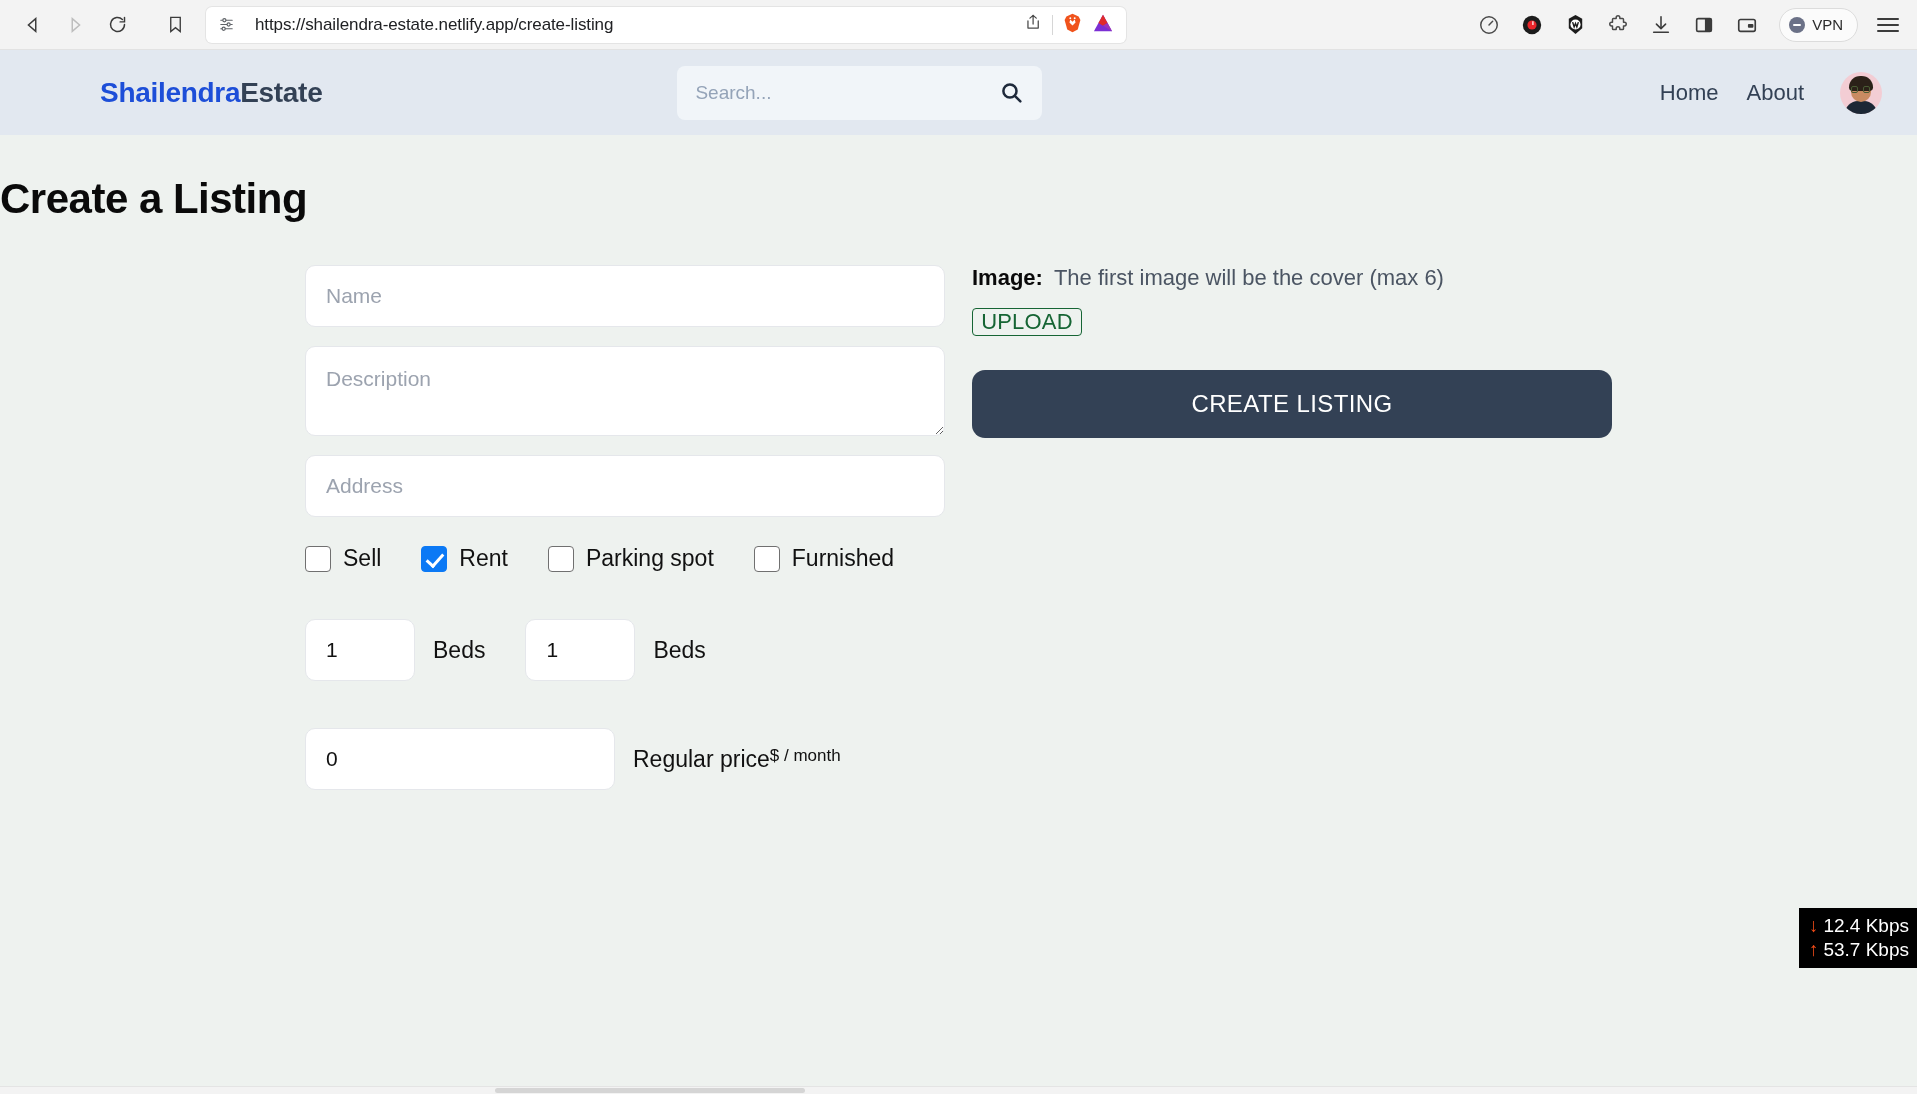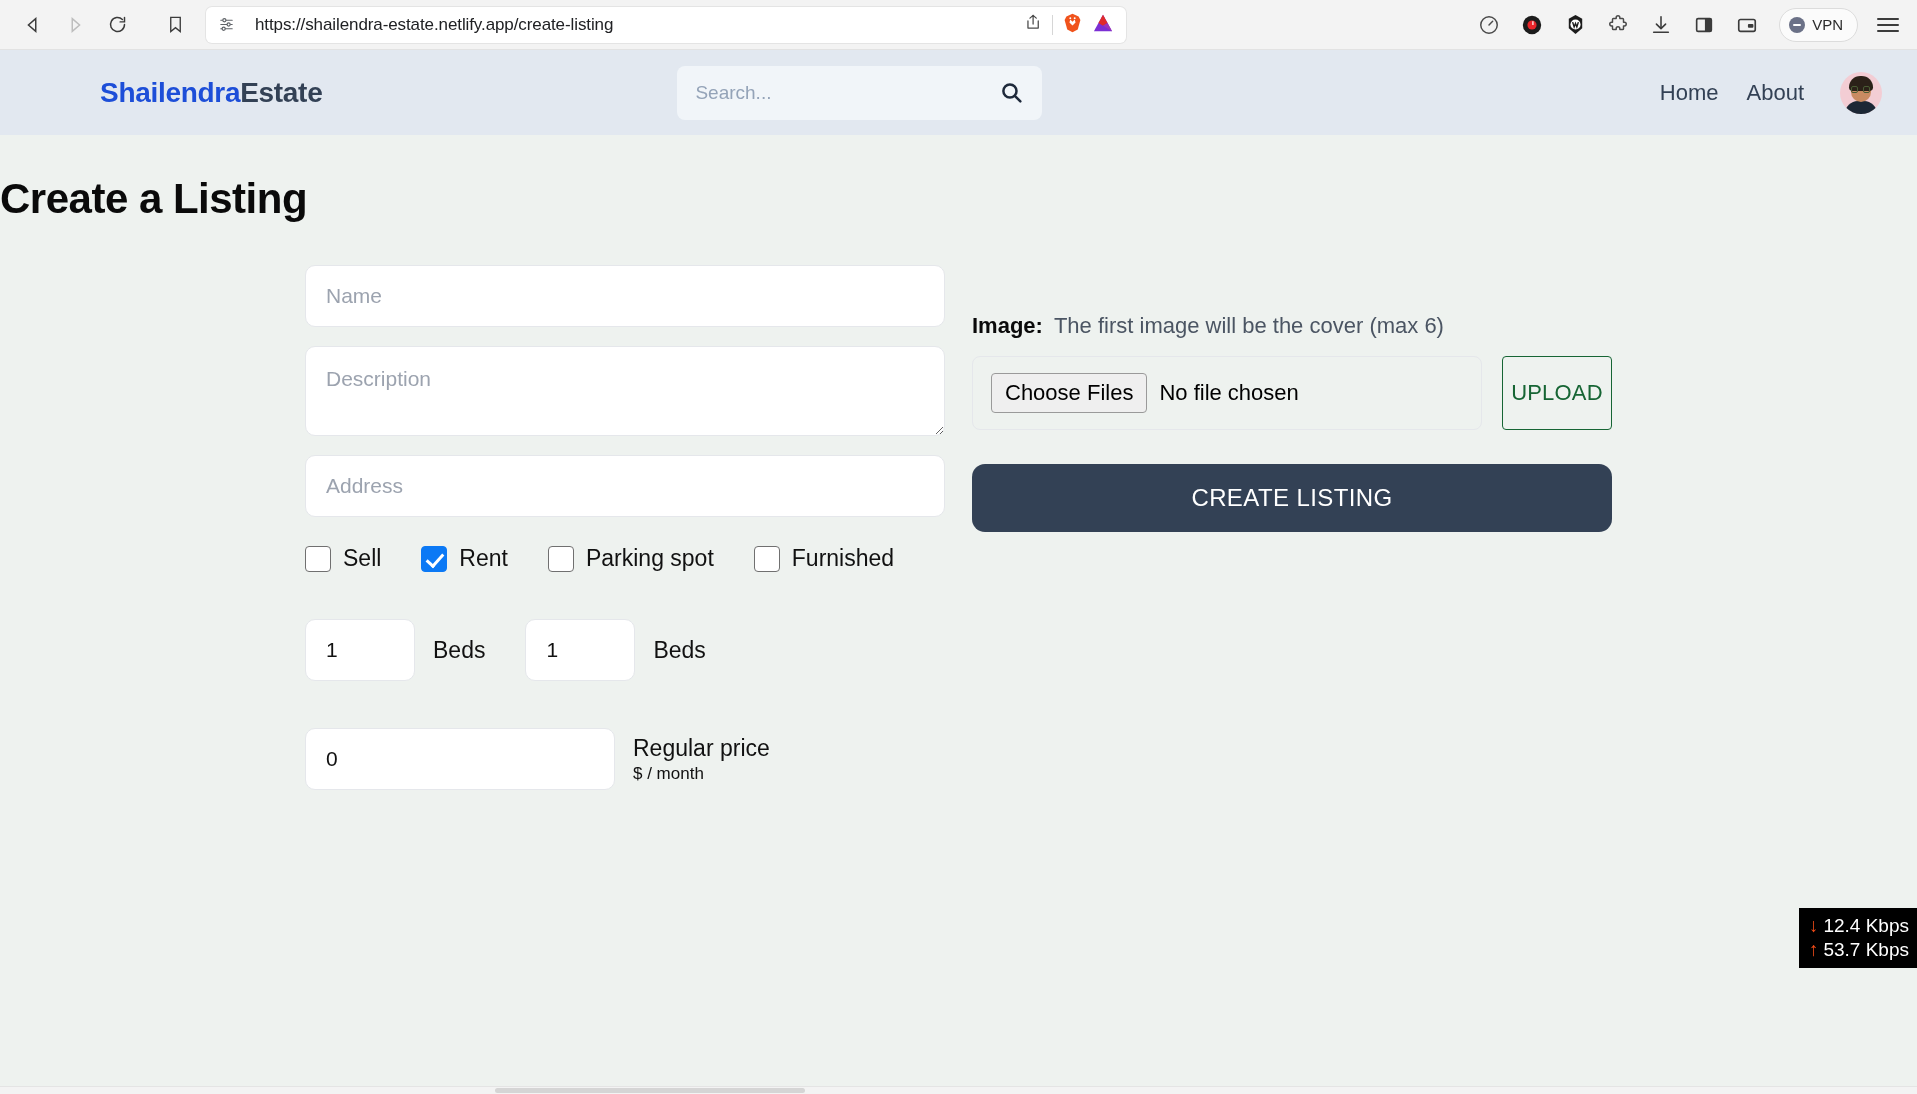--- a/index.html
+++ b/index.html
@@ -249,30 +249,30 @@
     width: 310px; height: 62px;
     border: 1px solid #e5e7eb;
     border-radius: 10px;
     background: #fff;
     font-family: inherit;
     font-size: 21px;
     color: #111;
     padding: 0 20px;
     outline: none;
   }
-  .price-label-box { display: flex; flex-direction: column; line-height: 1.25; }
+  .price-label-box { display: flex; line-height: 1.25; }
   .price-label-main { font-size: 23px; color: #111; }
   .price-label-sub { font-size: 17px; color: #111; }
 
   .img-hint-row {
     display: flex; align-items: baseline; gap: 11px;
     margin-bottom: 17px;
   }
   .img-hint-title { font-size: 22px; font-weight: bold; color: #0a0a0a; }
-  .img-hint-text { font-size: 22px; color: #4b5563; margin-top: 48px; }
+  .img-hint-text { font-size: 22px; color: #4b5563; }
 
   .upload-row { display: flex; align-items: stretch; gap: 20px; }
   .file-field {
     flex: 1;
     border: 1px solid #e5e7eb;
     border-radius: 8px;
     background: transparent;
     padding: 16px 18px;
     display: flex;
     align-items: center;
@@ -545,24 +545,20 @@
       </div>
     </div>
 
     <div class="col-right">
       <div class="img-hint-row">
         <span class="img-hint-title">Image:</span>
         <span class="img-hint-text">The first image will be the cover (max 6)</span>
       </div>
 
       <div class="upload-row">
-        <div class="file-field">
-          <button type="button" class="choose-btn">Choose Files</button>
-          <span class="file-status">No file chosen</span>
-        </div>
         <button type="button" class="upload-btn">UPLOAD</button>
       </div>
 
       <button type="button" class="create-btn">CREATE LISTING</button>
     </div>
   </form>
 </main>
 
 <div class="net-overlay">
   <div class="net-line">

